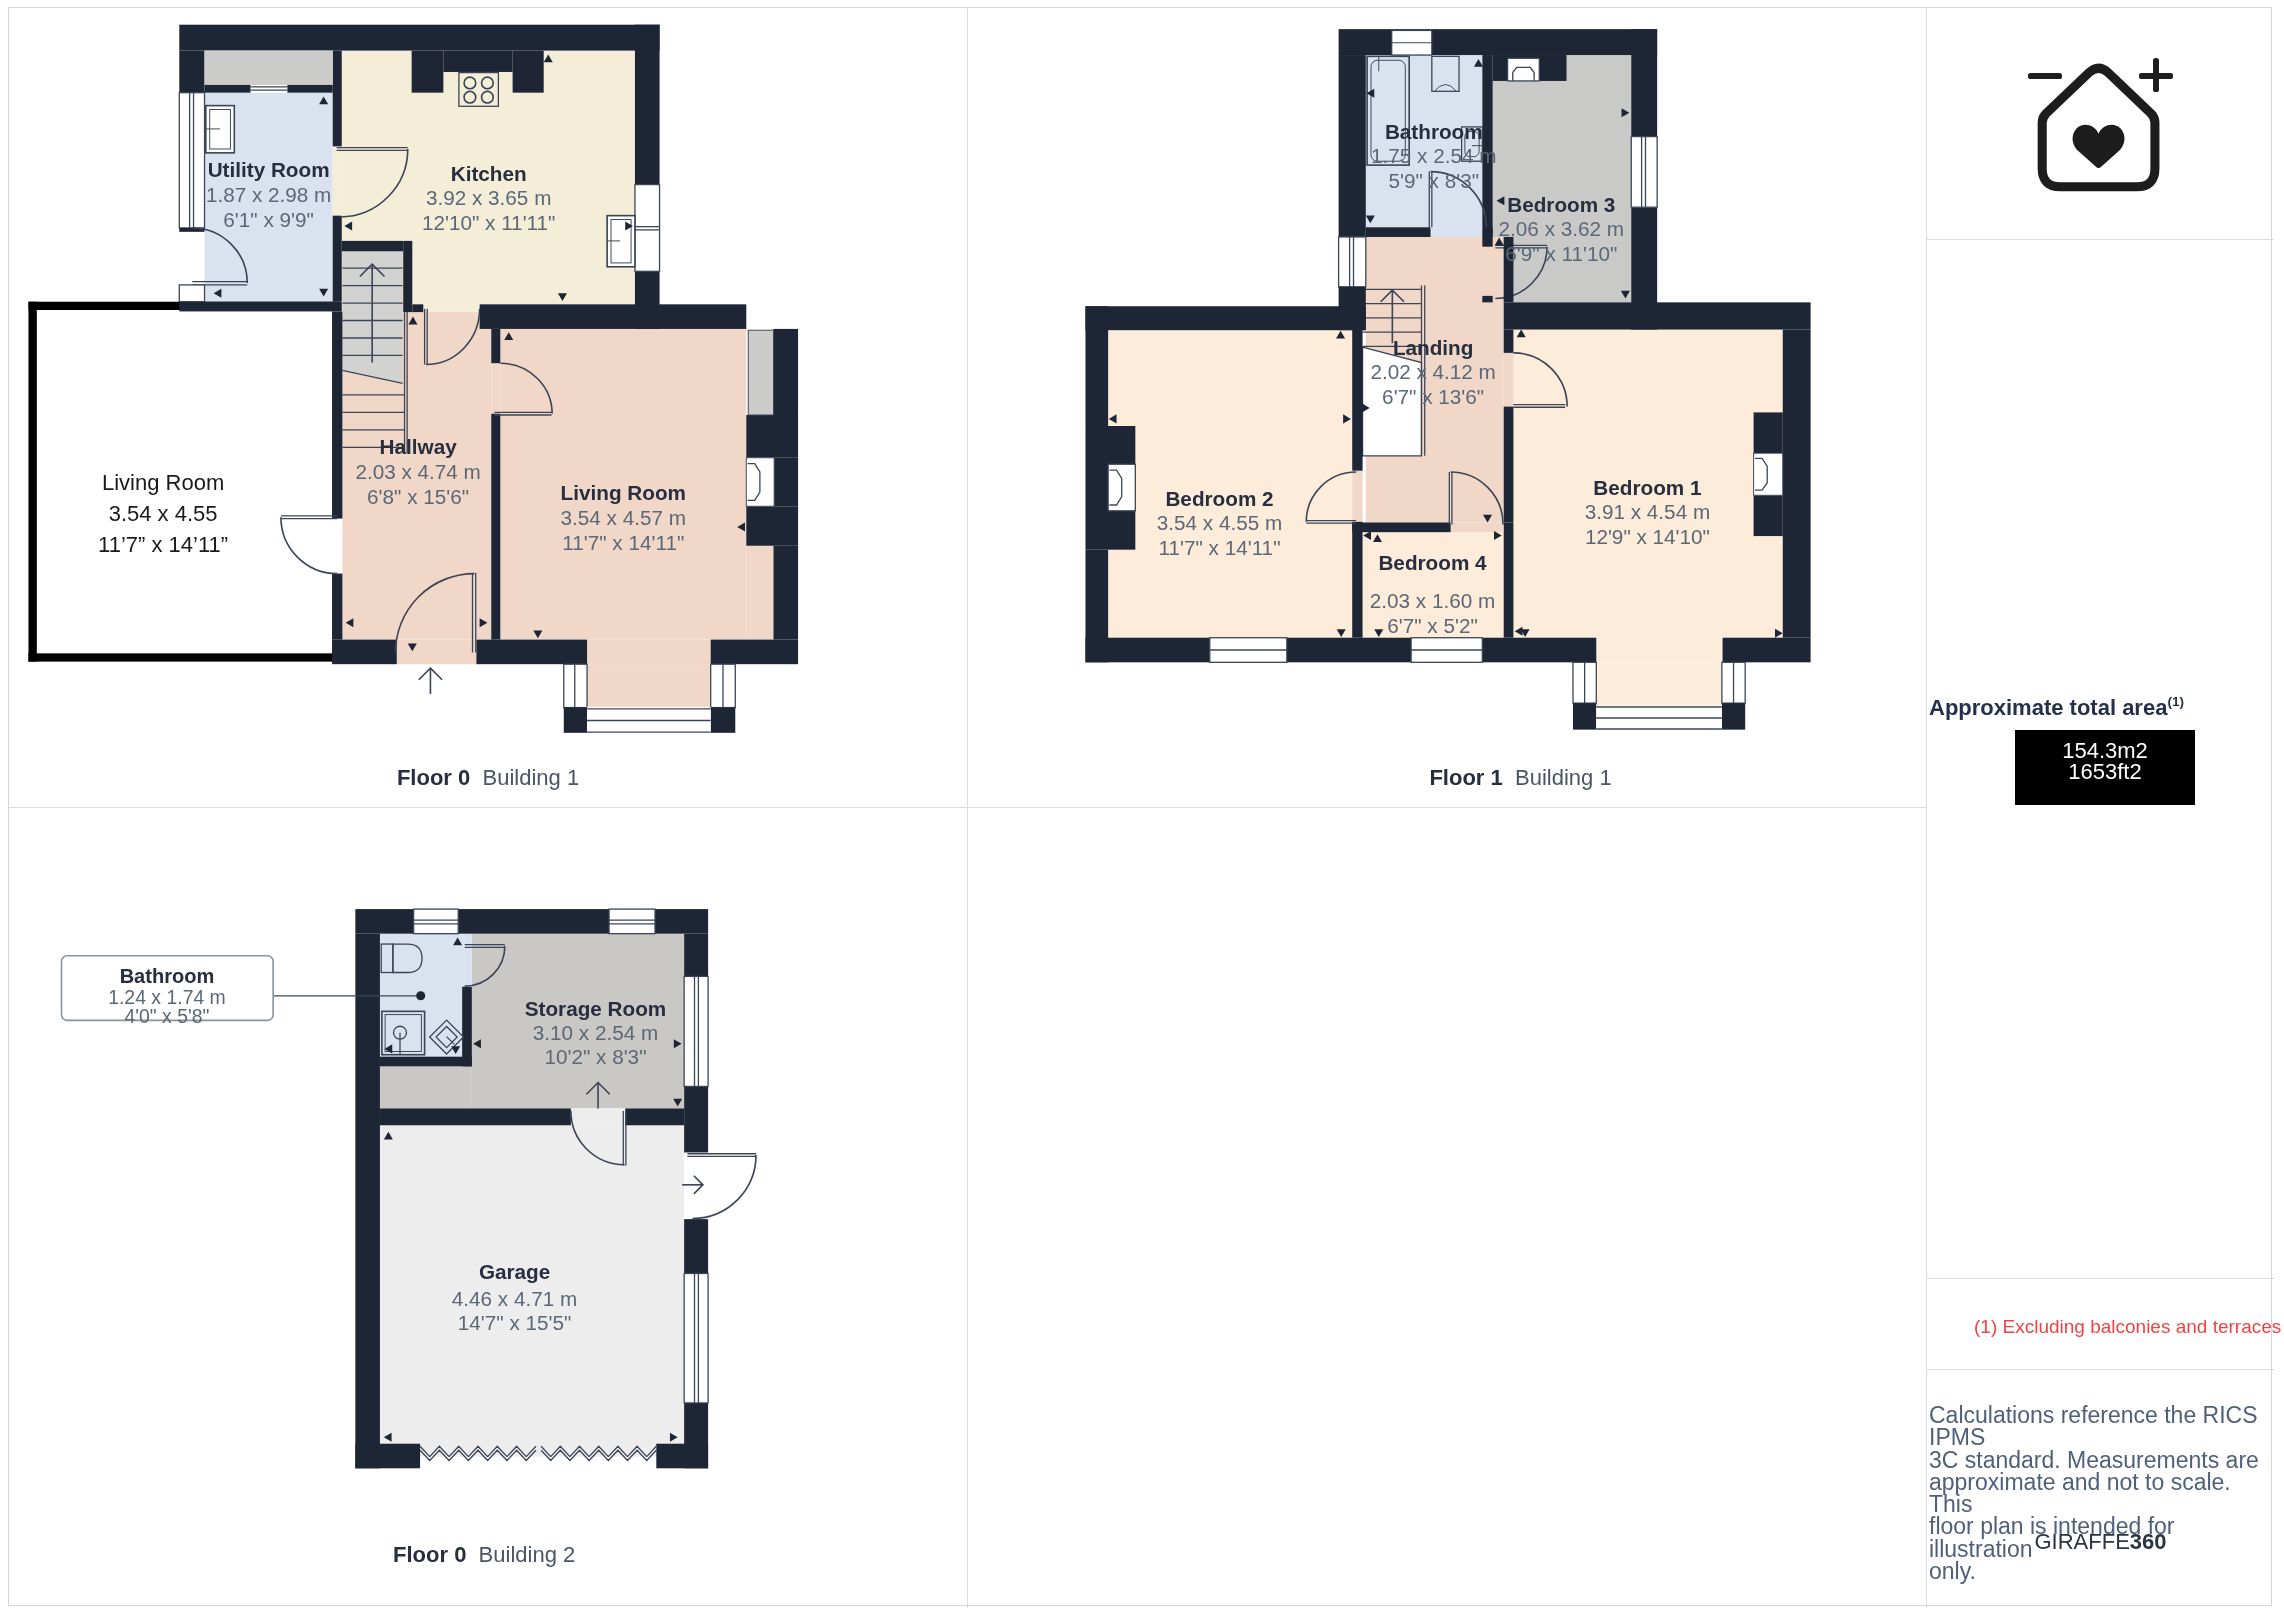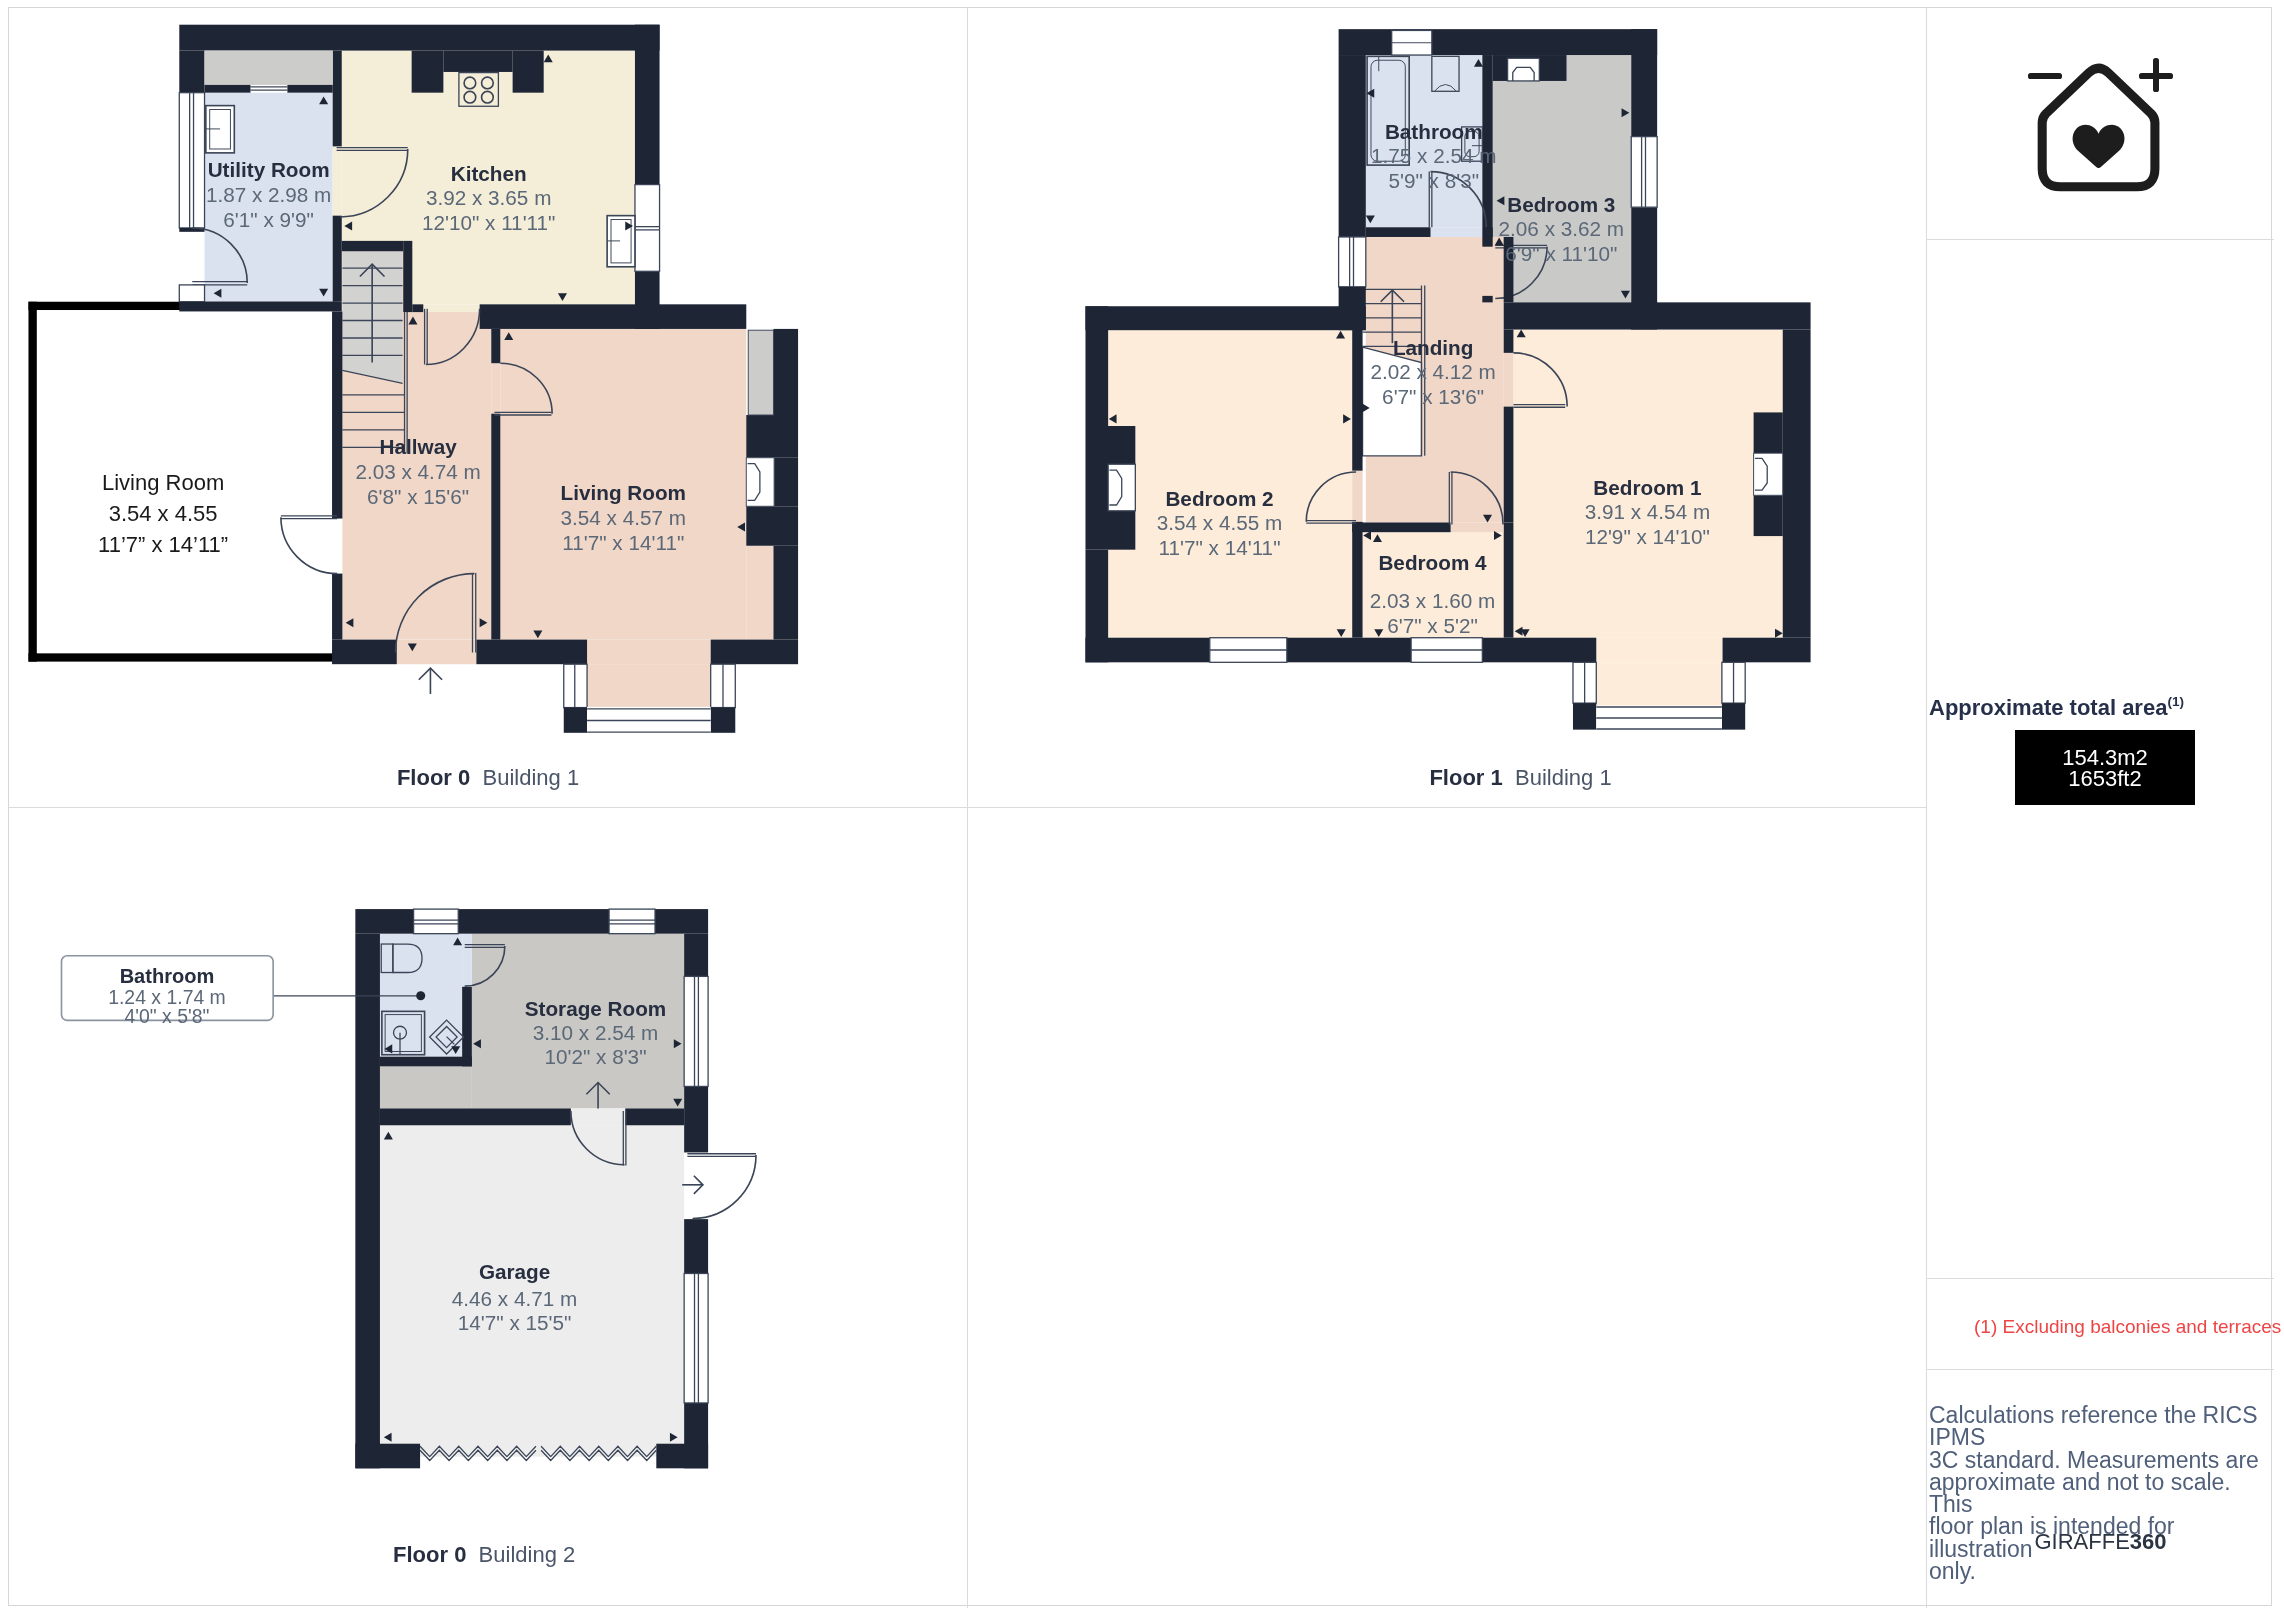--- a/index.html
+++ b/index.html
@@ -424,20 +424,20 @@
 <div class="abs" style="left:2139px;top:73px;width:34px;height:5.8px;background:#1d1d1d;border-radius:2.6px;"></div>
 <div class="abs" style="left:2153px;top:58px;width:5.8px;height:34px;background:#1d1d1d;border-radius:2.6px;"></div>
 
 <svg class="abs" style="left:2026px;top:52px" width="149" height="149" viewBox="3130 80 230 230">
 <path d="M 3161 175 L 3227 112 Q 3242 98 3257 112 L 3323 175 Q 3329 181 3329 189 L 3329 260 Q 3329 288 3301 288 L 3183 288 Q 3155 288 3155 260 L 3155 189 Q 3155 181 3161 175 Z" fill="none" stroke="#1d1d1d" stroke-width="14" stroke-linejoin="round" stroke-linecap="round"></path>
 <path d="M 3242 206 C 3236 192 3218 188 3208 198 C 3198 209 3201 225 3212 234 L 3238 257 Q 3242 261 3246 257 L 3272 234 C 3283 225 3286 209 3276 198 C 3266 188 3248 192 3242 206 Z" fill="#1d1d1d"></path>
 </svg>
 
 <div class="abs" style="left:1929px;top:694px;width:343px;font-size:22px;font-weight:bold;color:#26304a;">Approximate total area<span style="font-size:13.6px;vertical-align:9px;">(1)</span></div>
 
-<div class="abs" style="left:2015px;top:730px;width:180px;height:75px;background:#000;color:#fff;text-align:center;font-size:22px;line-height:21.4px;padding-top:17px;box-sizing:border-box;">154.3m2<br>1653ft2</div>
+<div class="abs" style="left:2015px;top:730px;width:180px;height:75px;background:#000;color:#fff;text-align:center;font-size:22px;line-height:21.4px;padding-top:10px;box-sizing:border-box;">154.3m2<br>1653ft2</div>
 
 <div class="abs" style="left:1974px;top:1316px;width:343px;text-align:left;font-size:19px;color:#ef4444;">(1) Excluding balconies and terraces</div>
 
 <div class="abs" style="left:1929px;top:1404px;width:343px;font-size:23px;line-height:22.3px;color:#51607a;">Calculations reference the RICS IPMS<br>3C standard. Measurements are<br>approximate and not to scale. This<br>floor plan is intended for illustration<br>only.</div>
 
 <div class="abs" style="left:1929px;top:1529px;width:343px;text-align:center;font-size:22px;color:#2b3442;">GIRAFFE<b>360</b></div>
 
 
 </body></html>

